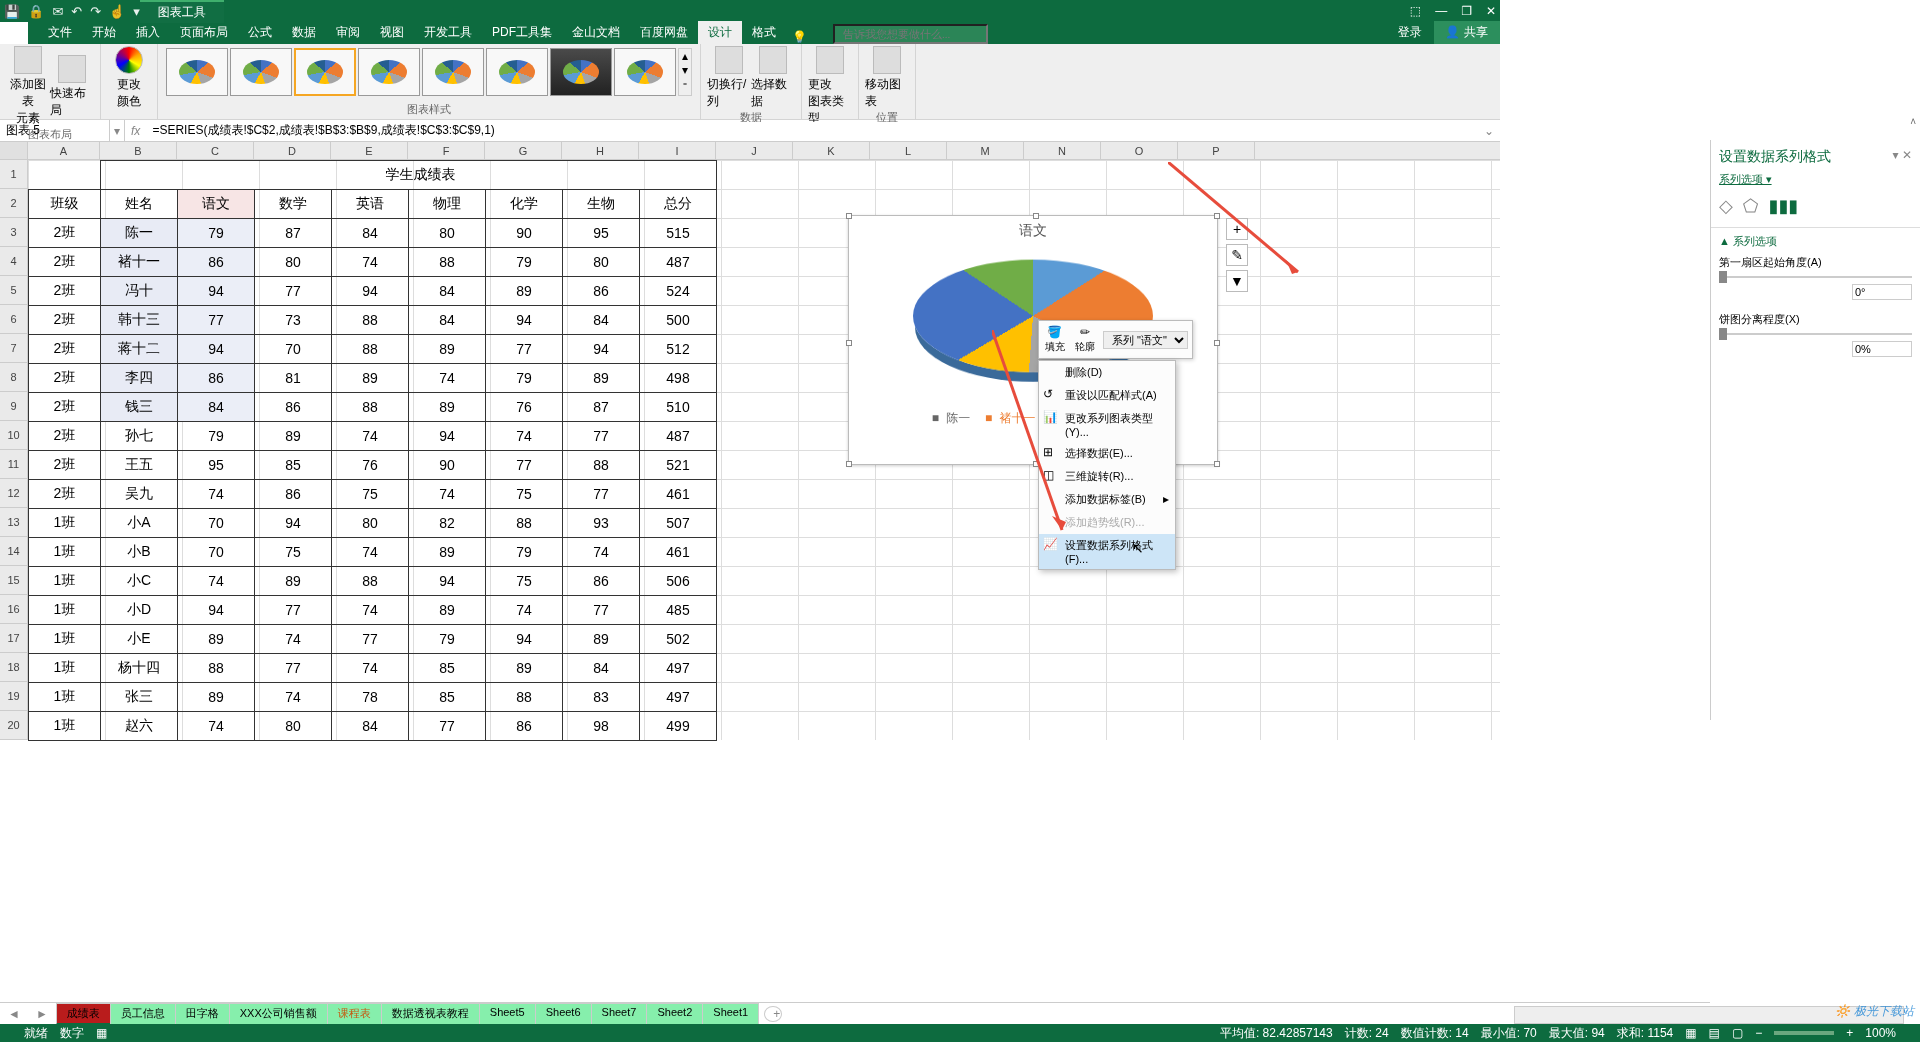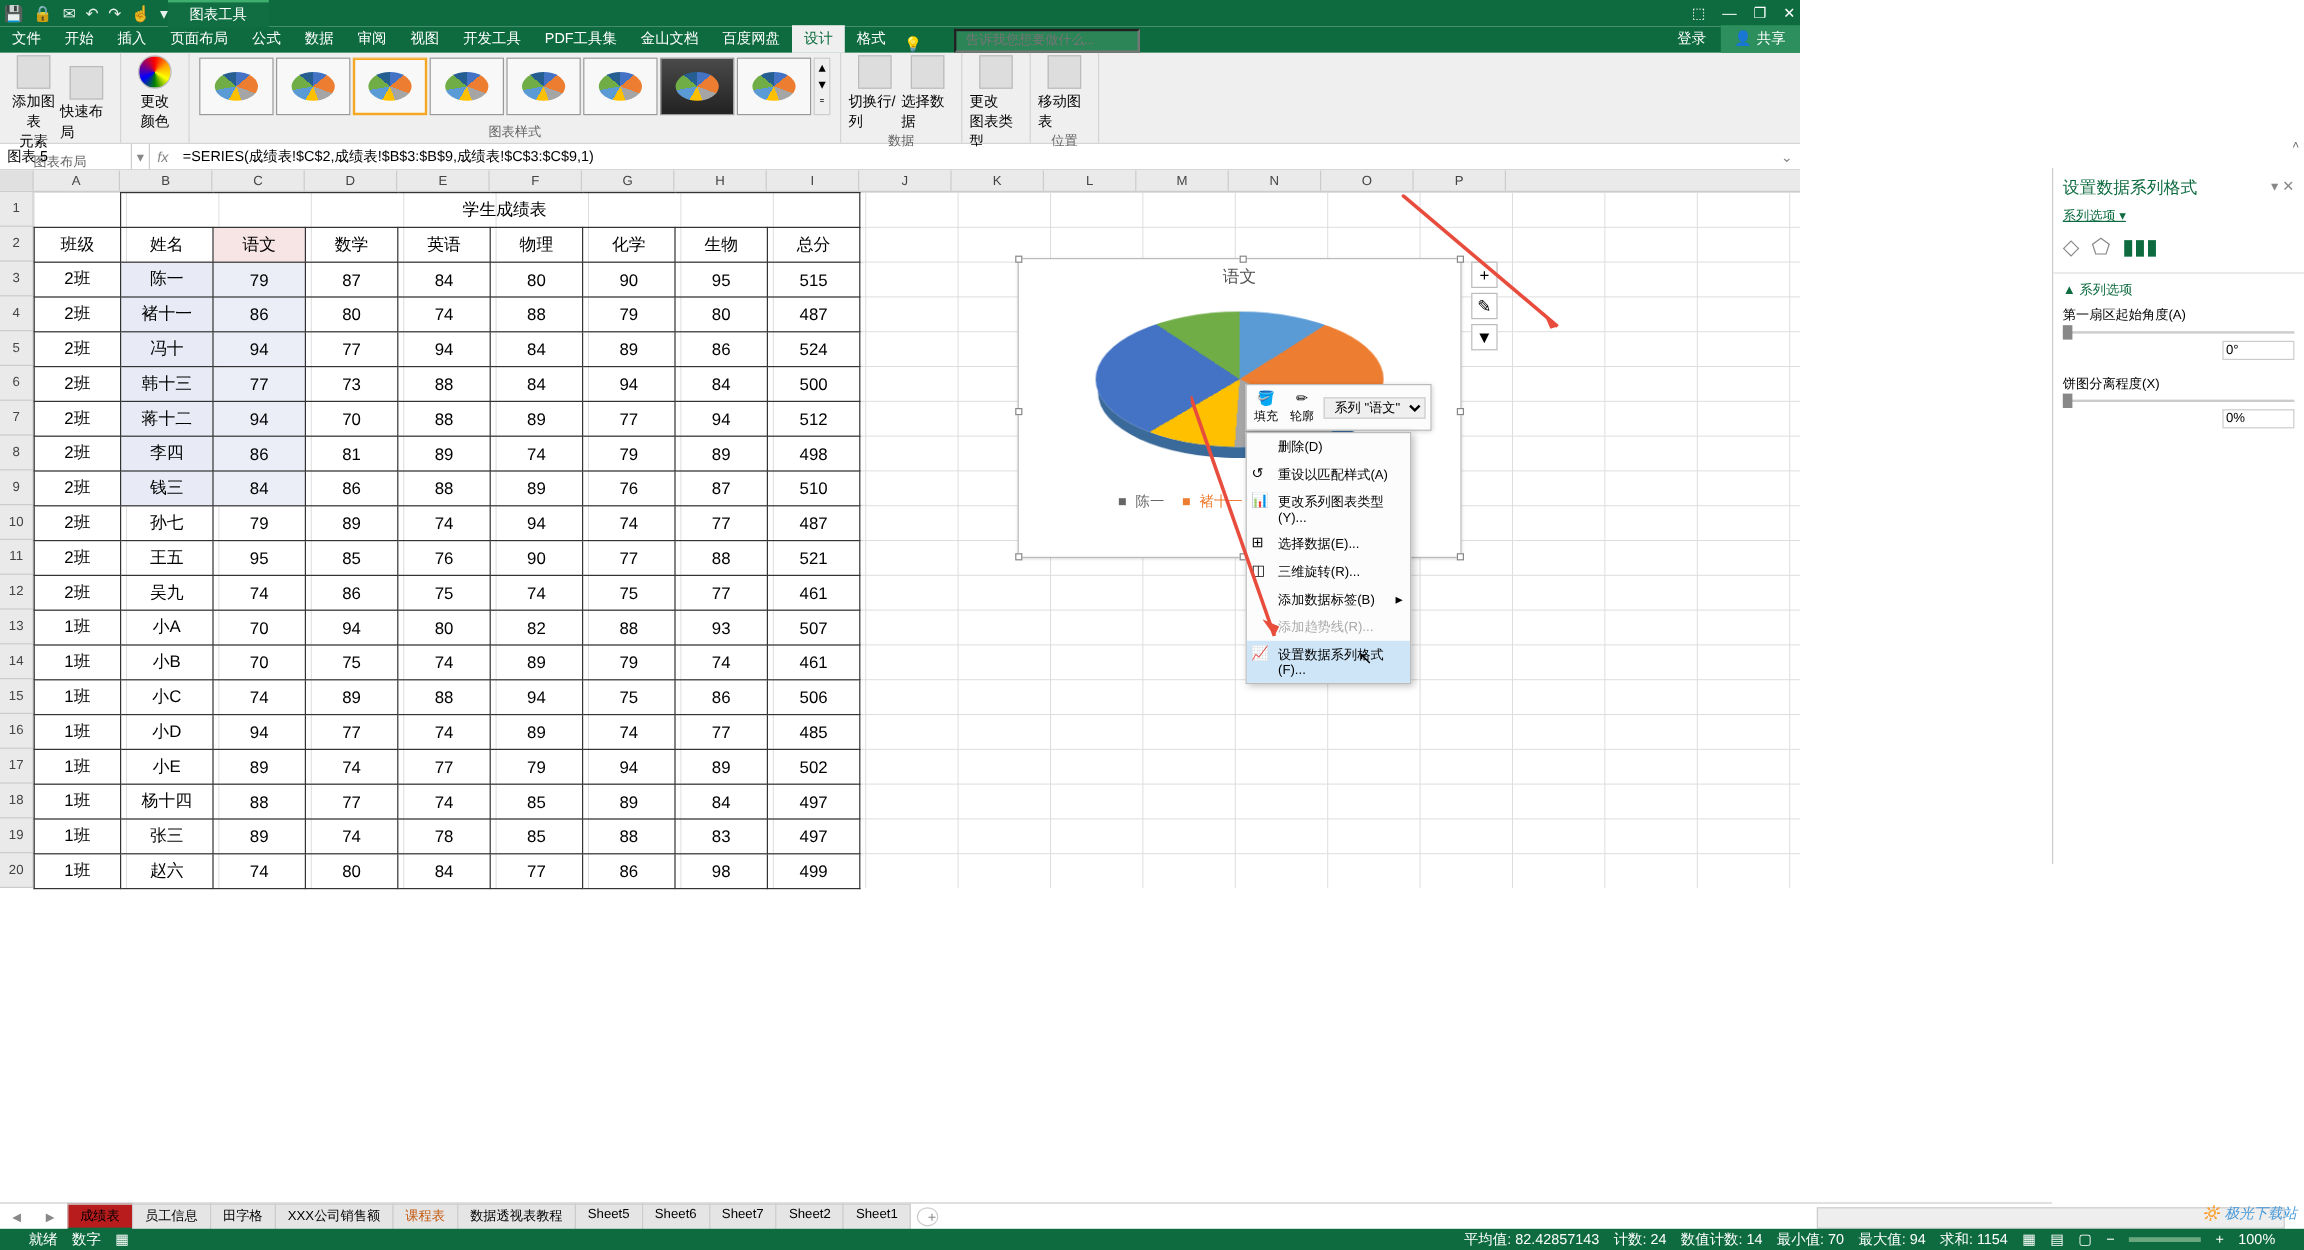--- a/index.html
+++ b/index.html
@@ -3,21 +3,21 @@
 <meta charset="utf-8">
 <style>
 *{margin:0;padding:0;box-sizing:border-box;font-family:"Microsoft YaHei","SimSun",sans-serif;font-size:12px;}
 body{background:#fff;overflow:hidden;width:1500px;height:812px;}
 .titlebar{height:22px;background:#0d6b3f;color:#fff;display:flex;align-items:center;padding:0 4px;}
 .titlebar .qat{display:flex;gap:8px;align-items:center;}
 .titlebar .qat span{font-size:13px;opacity:.9;}
 .titlebar .title{flex:1;text-align:center;font-size:12px;color:#fff;}
 .titlebar .ctxtab{background:#116e43;padding:2px 18px;font-size:12px;color:#fff;border-top:2px solid #3faf6d;}
 .titlebar .wincontrols{display:flex;gap:14px;font-size:13px;}
-.ribbon-tabs{height:22px;background:#0d6b3f;color:#fff;display:flex;align-items:flex-end;}
+.ribbon-tabs{height:22px;background:#0d6b3f;color:#fff;display:flex;align-items:flex-end;padding-left:10px;margin-left:28px;}
 .ribbon-tabs .tab{padding:3px 10px;font-size:12px;cursor:pointer;}
 .ribbon-tabs .tab.active{background:#efefef;color:#0d6b3f;}
 .ribbon-tabs .tellme{margin-left:20px;background:#2b8557;padding:2px 8px;font-size:11px;border-radius:0;flex:0 0 120px;}
 .ribbon-tabs .spacer{flex:1;}
 .ribbon-tabs .login{padding:3px 12px;}
 .ribbon-tabs .share{background:#2c8f5d;padding:3px 12px;}
 .ribbon{height:76px;background:#efefef;border-bottom:1px solid #d4d4d4;display:flex;}
 .ribbon .group{border-right:1px solid #d4d4d4;padding:2px 6px;display:flex;flex-direction:column;}
 .ribbon .group .label{text-align:center;font-size:11px;color:#666;margin-top:auto;}
 .ribbon .bigbtn{display:flex;flex-direction:column;align-items:center;justify-content:center;width:44px;font-size:11px;gap:2px;}
@@ -76,21 +76,21 @@
 .side-pane .icons span{font-size:18px;color:#888;}
 .side-pane .icons span.active{color:#0d6b3f;}
 .side-pane .sec{color:#0d6b3f;font-size:11px;margin:6px 0;}
 .side-pane .field{font-size:11px;margin:4px 0;}
 .side-pane .slider{width:100%;height:2px;background:#ccc;margin:6px 0;position:relative;}
 .side-pane .slider::before{content:"";width:8px;height:12px;background:#888;position:absolute;left:0;top:-5px;}
 .side-pane input.val{width:60px;border:1px solid #ccc;font-size:11px;padding:1px 2px;float:right;}
 .side-pane .closex{position:absolute;right:8px;top:8px;color:#888;cursor:pointer;}
 .sheet-tabs{height:22px;background:#fff;border-top:1px solid #ccc;display:flex;align-items:center;position:absolute;bottom:18px;left:0;right:210px;}
 .sheet-tabs .nav{padding:0 8px;color:#888;}
-.sheet-tabs .st{padding:2px 10px;border:1px solid #ccc;border-bottom:none;font-size:11px;background:#e5e5e5;margin-right:-1px;}
+.sheet-tabs .st{padding:2px 10px;border:1px solid #ccc;border-bottom:none;font-size:11px;background:#86efac;margin-right:-1px;}
 .sheet-tabs .st.active{background:#b91c1c;border-bottom:2px solid #0d6b3f;}
 .sheet-tabs .st.colored{color:#c55a11;}
 .sheet-tabs .add{padding:0 8px;color:#888;border:1px solid #ccc;border-radius:50%;width:16px;height:16px;line-height:14px;text-align:center;margin-left:6px;}
 .hscroll{position:absolute;bottom:18px;right:16px;width:390px;height:18px;background:#eee;border:1px solid #ccc;}
 .status-bar{height:18px;background:#0d6b3f;color:#fff;display:flex;align-items:center;padding:0 24px;font-size:11px;position:absolute;bottom:0;left:0;right:0;gap:12px;}
 .status-bar .spacer{flex:1;}
 .watermark{position:absolute;right:6px;bottom:22px;font-size:12px;color:#2c8bd6;font-style:italic;opacity:.85;}
 .collapse-ribbon{position:absolute;right:4px;top:116px;font-size:10px;color:#666;}
 </style>
 </head>

